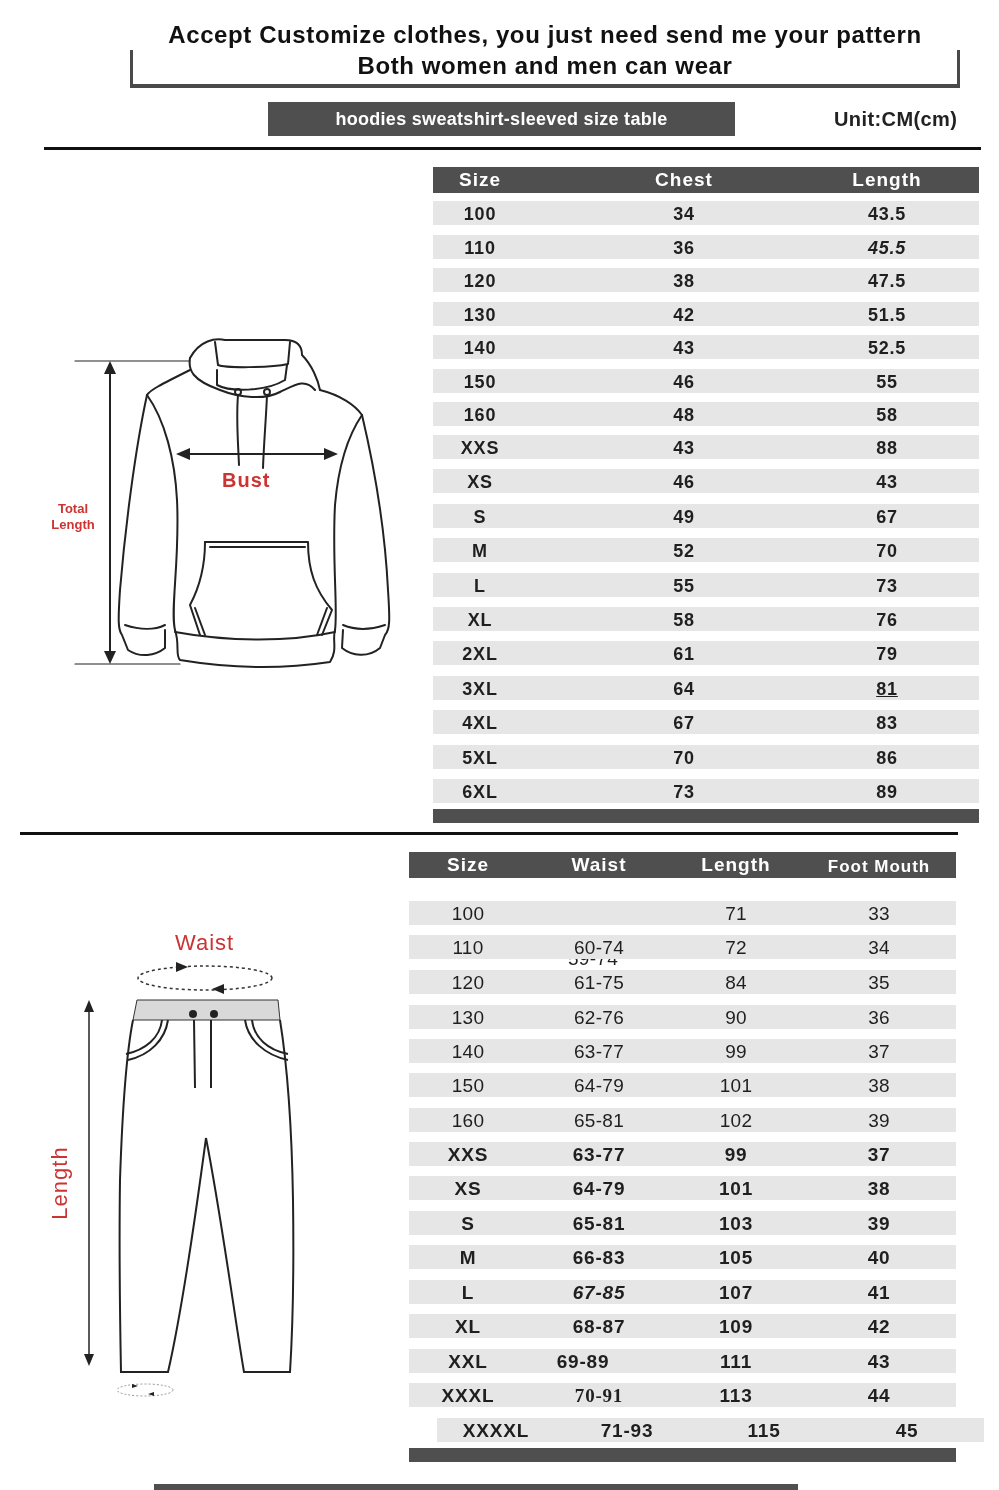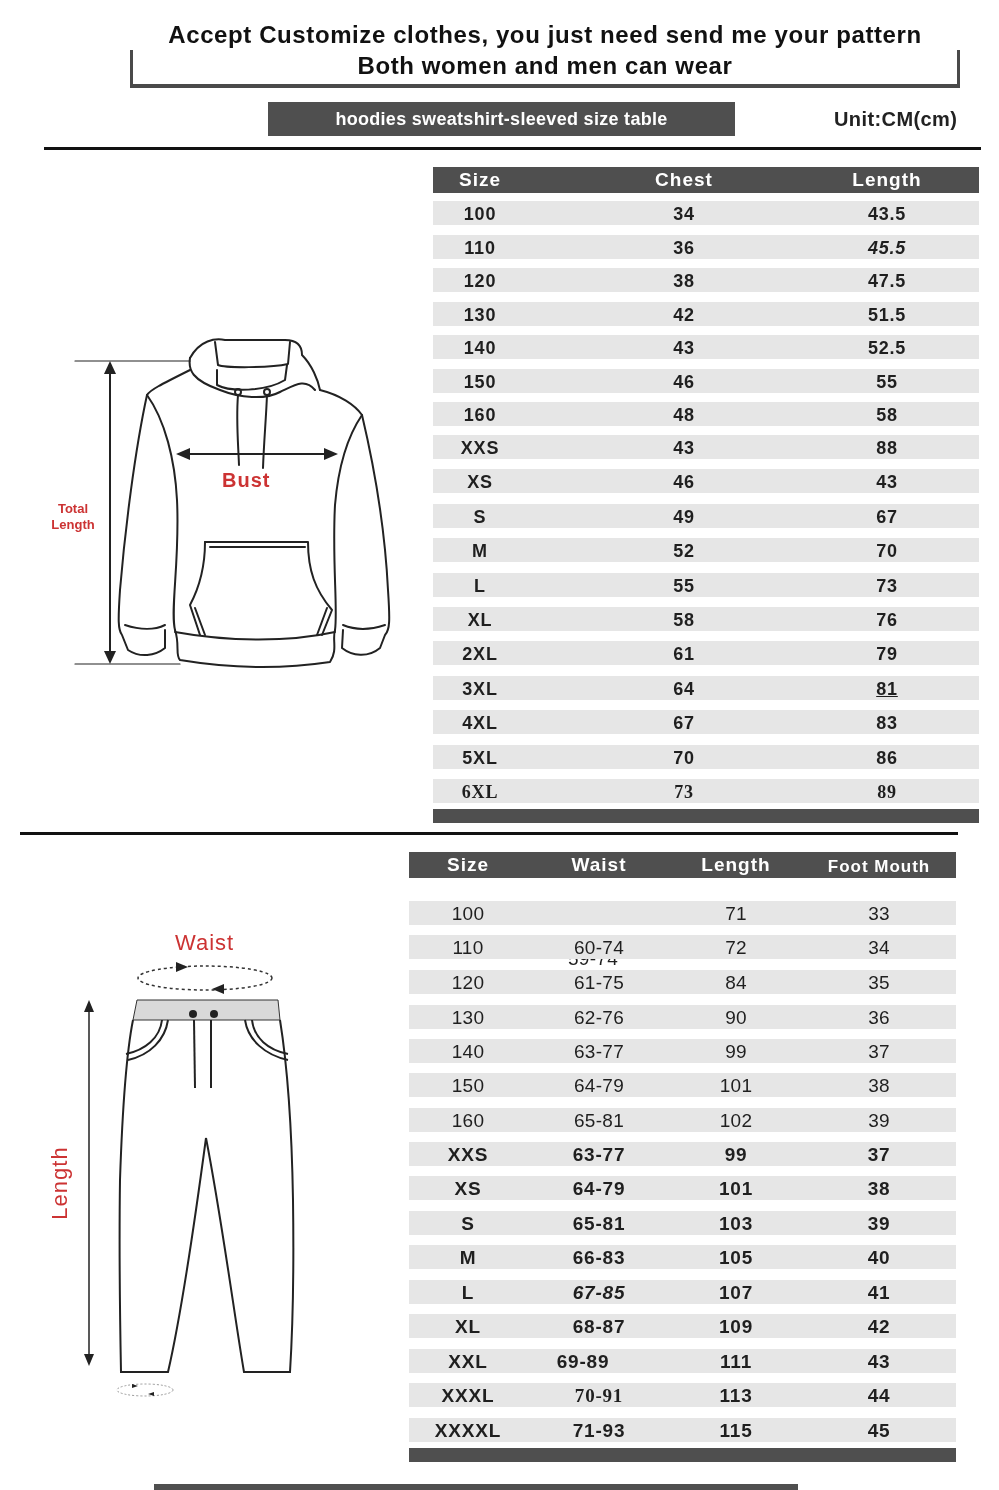--- a/index.html
+++ b/index.html
@@ -199,21 +199,21 @@
       <div class="trow" style="top: 543px; width: 546px;">
         <span style="left: 47px;">4XL</span>
         <span style="left: 251px;">67</span>
         <span style="left: 454px;">83</span>
       </div>
       <div class="trow" style="top: 578px; width: 546px;">
         <span style="left: 47px;">5XL</span>
         <span style="left: 251px;">70</span>
         <span style="left: 454px;">86</span>
       </div>
-      <div class="trow" style="top: 612px; width: 546px; font-family: Liberation Serif, serif;">
+      <div class="trow" style="top: 612px; width: 546px;">
         <span style="left: 47px;">6XL</span>
         <span style="left: 251px;">73</span>
         <span style="left: 454px;">89</span>
       </div>
     </div>
   <div class="tfoot" style="top:642px; width:546px;"></div>
 </div>
 
 <div class="rule" style="left:20px; top:832px; width:938px;"></div>
 
@@ -343,21 +343,21 @@
         <span style="left: 174px;">69-89</span>
         <span style="left: 327px;">111</span>
         <span style="left: 470px;">43</span>
       </div>
       <div class="trow bold" style="top: 531px; width: 547px;">
         <span style="left: 59px;">XXXL</span>
         <span style="left: 190px; font-family: Liberation Serif, serif;">70-91</span>
         <span style="left: 327px;">113</span>
         <span style="left: 470px;">44</span>
       </div>
-      <div class="trow bold" style="top: 566px; width: 547px;">
+      <div class="trow bold" style="top: 566px; width: 547px; margin-left: 28px;">
         <span style="left: 59px;">XXXXL</span>
         <span style="left: 190px;">71-93</span>
         <span style="left: 327px;">115</span>
         <span style="left: 470px;">45</span>
       </div>
     </div>
   <div class="tfoot" style="top:596px; width:547px;"></div>
 </div>
 
 <div class="bottom-bar"></div>

